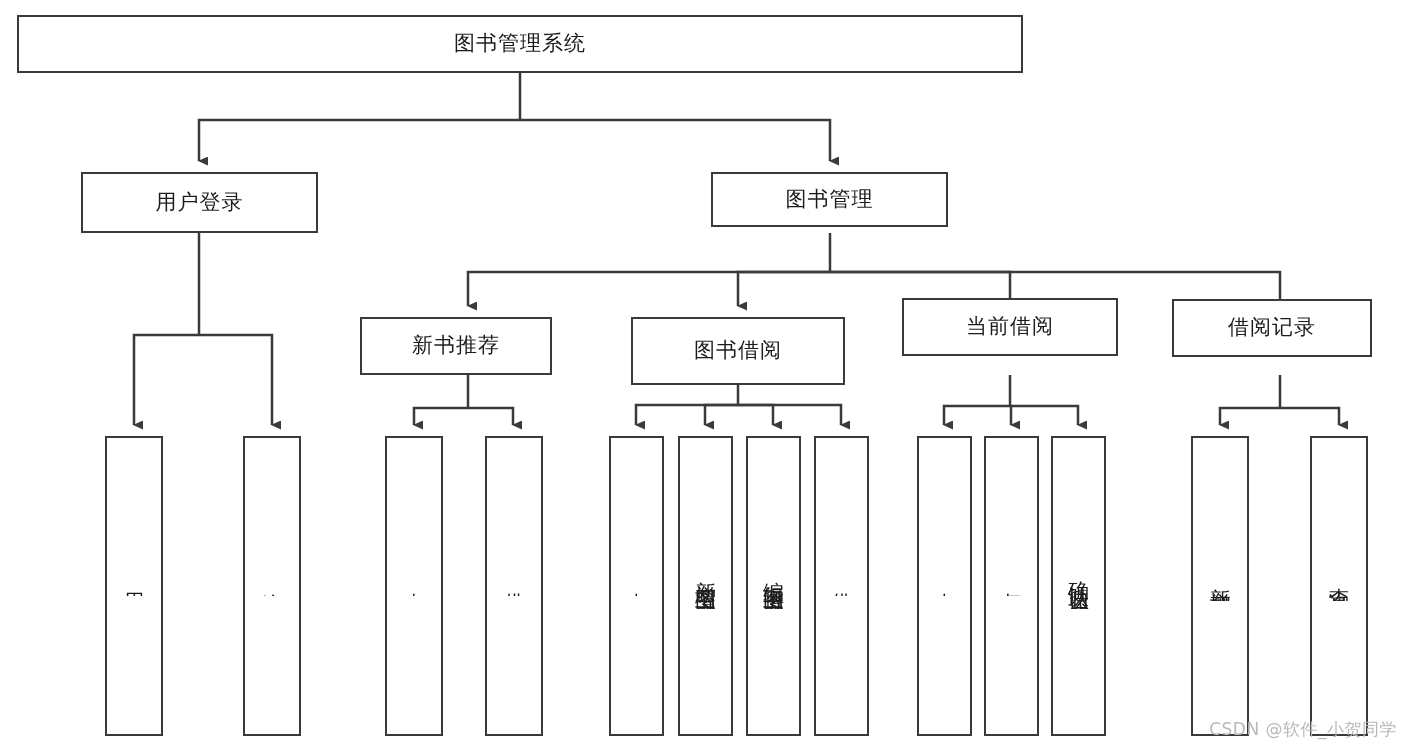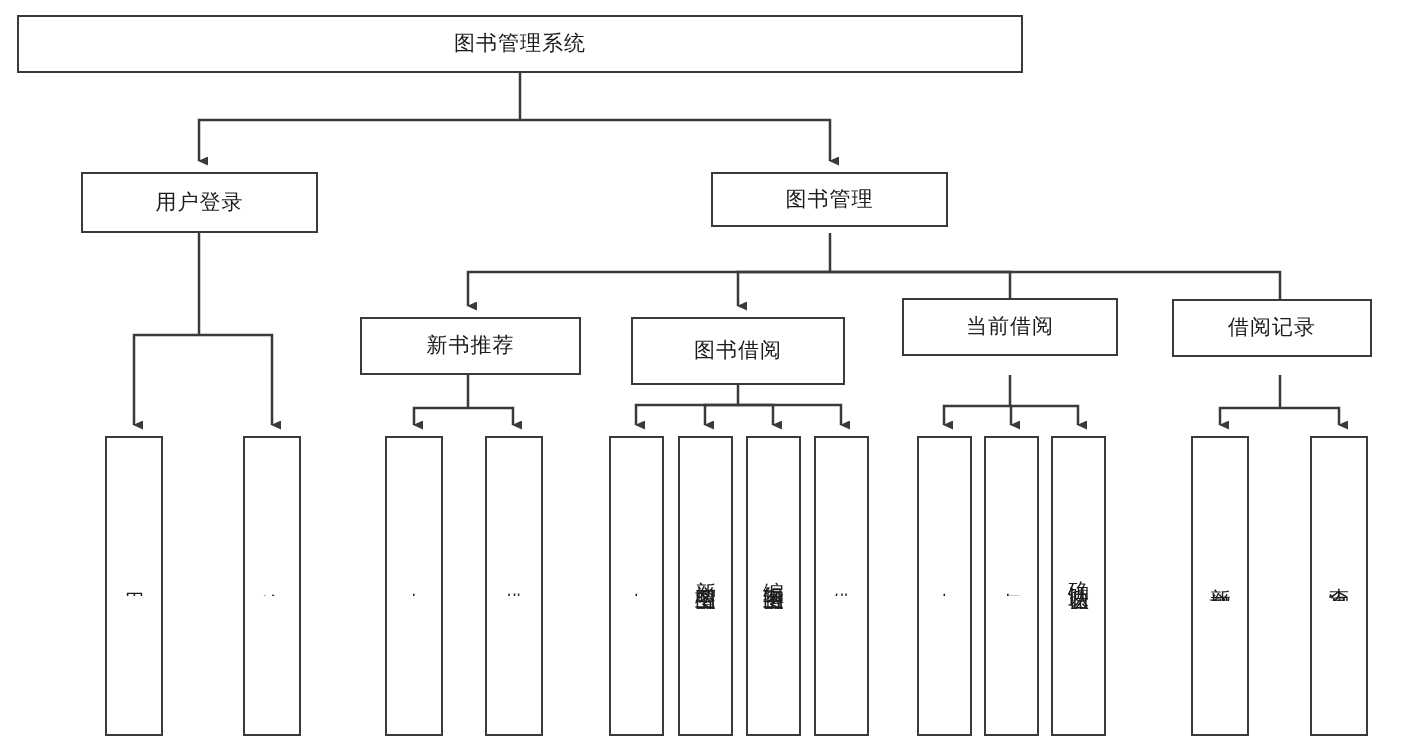--- a/index.html
+++ b/index.html
@@ -116,21 +116,21 @@
       </div>
       <div class="node node-v" style="left: 105px; top: 436px; width: 58px; height: 300px;">
         <span class="vtext">用户登录</span>
       </div>
       <div class="node node-v" style="left: 243px; top: 436px; width: 58px; height: 300px;">
         <span class="vtext">注销登录</span>
       </div>
       <div class="node node-h" style="left: 711px; top: 172px; width: 237px; height: 55px;">
         <span>图书管理</span>
       </div>
-      <div class="node node-h" style="left: 360px; top: 317px; width: 221px; height: 58px;">
+      <div class="node node-h" style="left: 360px; top: 317px; width: 192px; height: 58px;">
         <span>新书推荐</span>
       </div>
       <div class="node node-v" style="left: 385px; top: 436px; width: 58px; height: 300px;">
         <span class="vtext">查询图书</span>
       </div>
       <div class="node node-v" style="left: 485px; top: 436px; width: 58px; height: 300px;">
         <span class="vtext">借阅图书</span>
       </div>
       <div class="node node-h" style="left: 631px; top: 317px; width: 214px; height: 68px;">
         <span>图书借阅</span>
@@ -163,14 +163,15 @@
         <span>借阅记录</span>
       </div>
       <div class="node node-v" style="left: 1191px; top: 436px; width: 58px; height: 300px;">
         <span class="vtext">新增借阅记录</span>
       </div>
       <div class="node node-v" style="left: 1310px; top: 436px; width: 58px; height: 300px;">
         <span class="vtext">查询借阅记录</span>
       </div>
     </div>
 
+  <div id="watermark">CSDN @软件_小贺同学</div>
 
 </div>
 
 </body></html>

